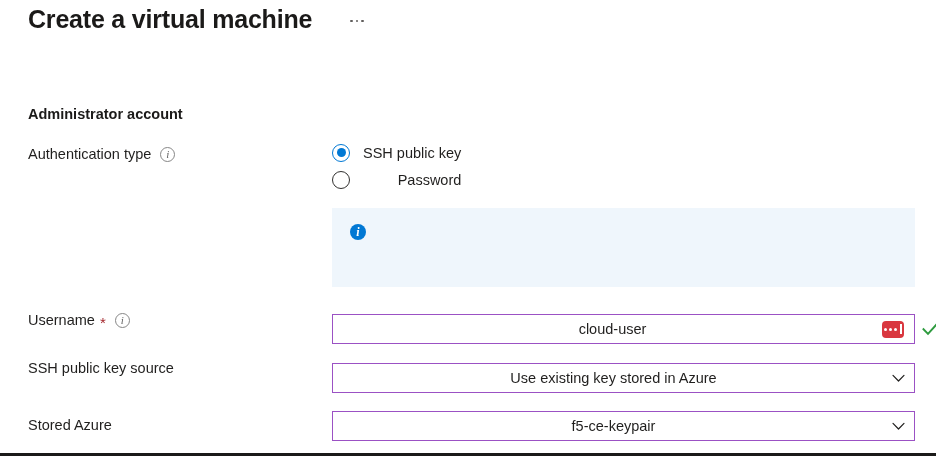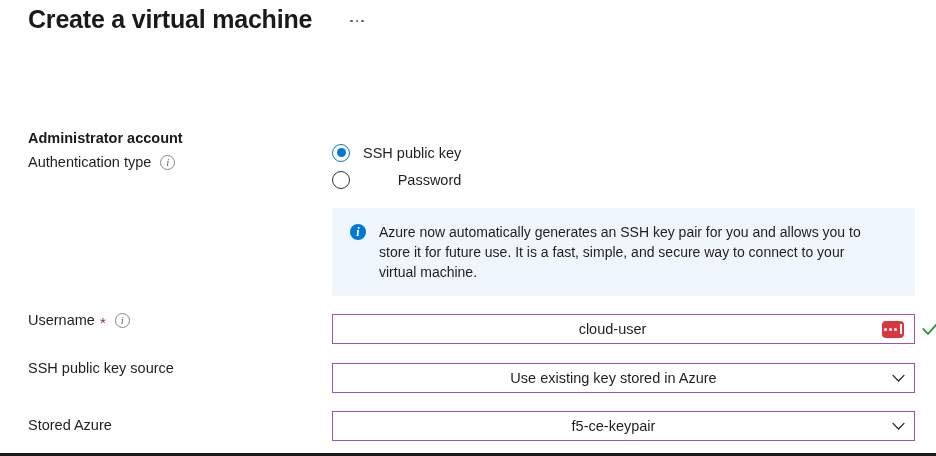--- a/index.html
+++ b/index.html
@@ -49,21 +49,20 @@
   }
 
   
   .section-title {
     position: absolute;
     left: 28px;
     top: 106px;
     font-size: 14.5px;
     font-weight: bold;
     color: #1b1a19;
-    margin-top: 24px;
   }
 
   
   .label {
     position: absolute;
     left: 28px;
     font-size: 14.5px;
     color: #201f1e;
     display: flex;
     align-items: center;
@@ -253,39 +252,38 @@
   <div class="page-title">Create a virtual machine</div>
   <div class="ellipsis-menu">
     <i></i>
     <i></i>
     <i></i>
   </div>
 </div>
 
 <div class="section-title">Administrator account</div>
 
-<div class="label" style="top:154px;">
+<div class="label" style="top:146px;">
   <span>Authentication type</span>
   <span class="info-icon">i</span>
 </div>
 
 <div class="radio-group">
   <div class="radio-row">
     <span class="radio on"></span>
     <span class="radio-label">SSH public key</span>
   </div>
   <div class="radio-row">
     <span class="radio off"></span>
     <span class="radio-label">Password</span>
   </div>
 </div>
 
 <div class="info-banner">
   <span class="banner-icon">i</span>
-  <span class="banner-text">Azure now automatically generates an SSH key pair for you and allows you to store it for future use. It is a fast, simple, and secure way to connect to your virtual machine.</span>
 </div>
 
 <div class="label" style="top:312px;">
   <span>Username</span>
   <span class="req-star">*</span>
   <span class="info-icon">i</span>
 </div>
 
 <div class="field" style="top:314px;">
   <span class="field-value" title="cloud-user">cloud-user</span>

